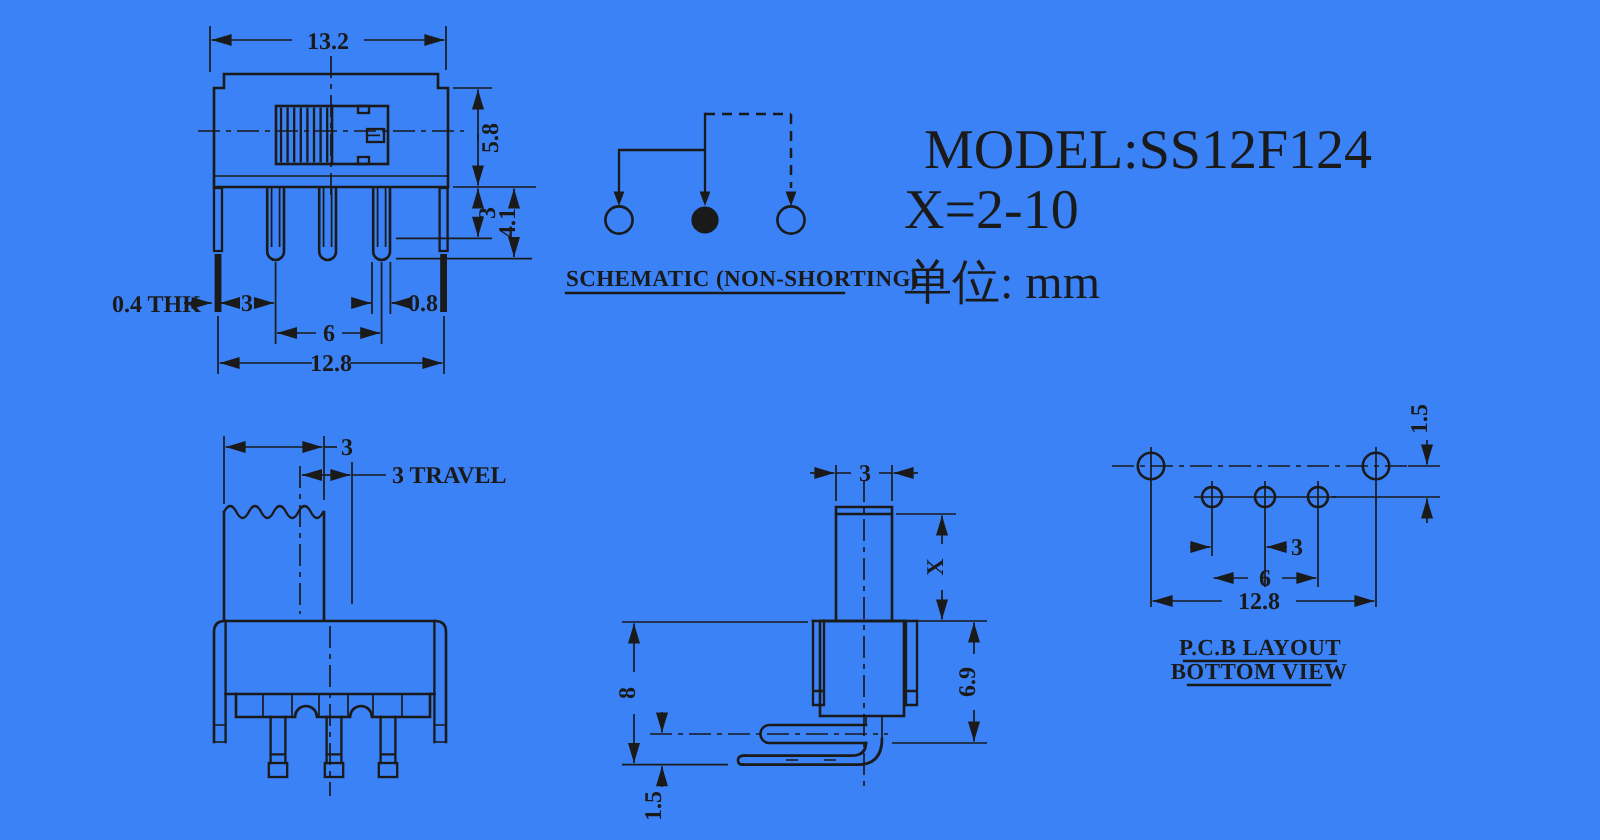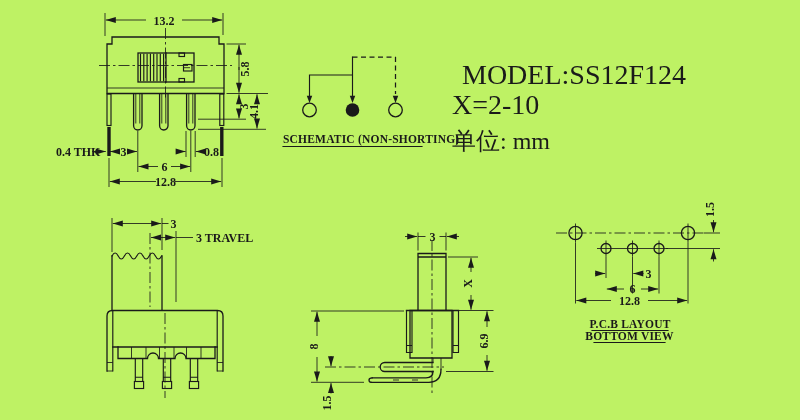--- a/index.html
+++ b/index.html
@@ -1,16 +1,16 @@
 <!DOCTYPE html>
 <html><head>
 <meta charset="utf-8">
 <style>
   html,body{margin:0;padding:0;background:#ffffff;}
-  .stage{position:relative;width:800px;height:420px;background:#bef264;overflow:hidden;}
+  .stage{position:relative;width:800px;height:420px;background:#3b82f6;overflow:hidden;}
   svg{display:block;}
   .ol{stroke:#1a1a1a;stroke-width:1.3;fill:none;stroke-linecap:square;}
   .o2{stroke:#1a1a1a;stroke-width:1.15;fill:none;stroke-linecap:square;}
   .th{stroke:#1a1a1a;stroke-width:0.85;fill:none;}
   .cl{stroke:#1a1a1a;stroke-width:0.85;fill:none;stroke-dasharray:11 3 2.5 3;}
   .dsh{stroke:#1a1a1a;stroke-width:1.25;fill:none;stroke-dasharray:5 3.5;}
   .hatch{stroke:#1a1a1a;stroke-width:1.15;}
   .solid{fill:#1a1a1a;stroke:none;}
   text{fill:#1a1a1a;}
   .dim{font:bold 12px "Liberation Serif",serif;}

